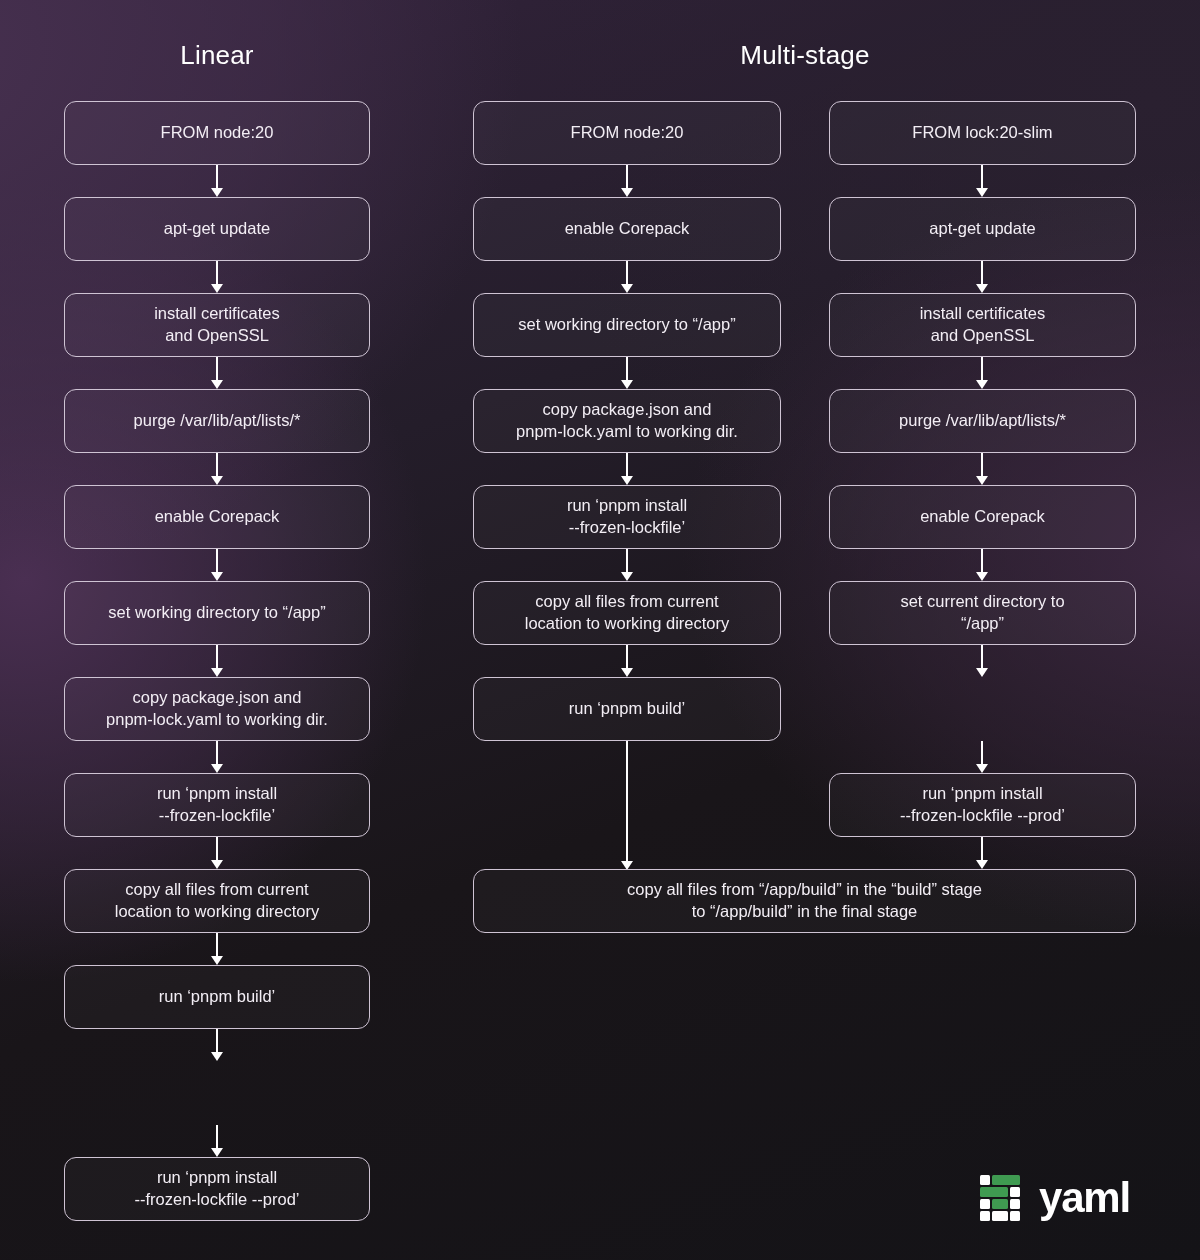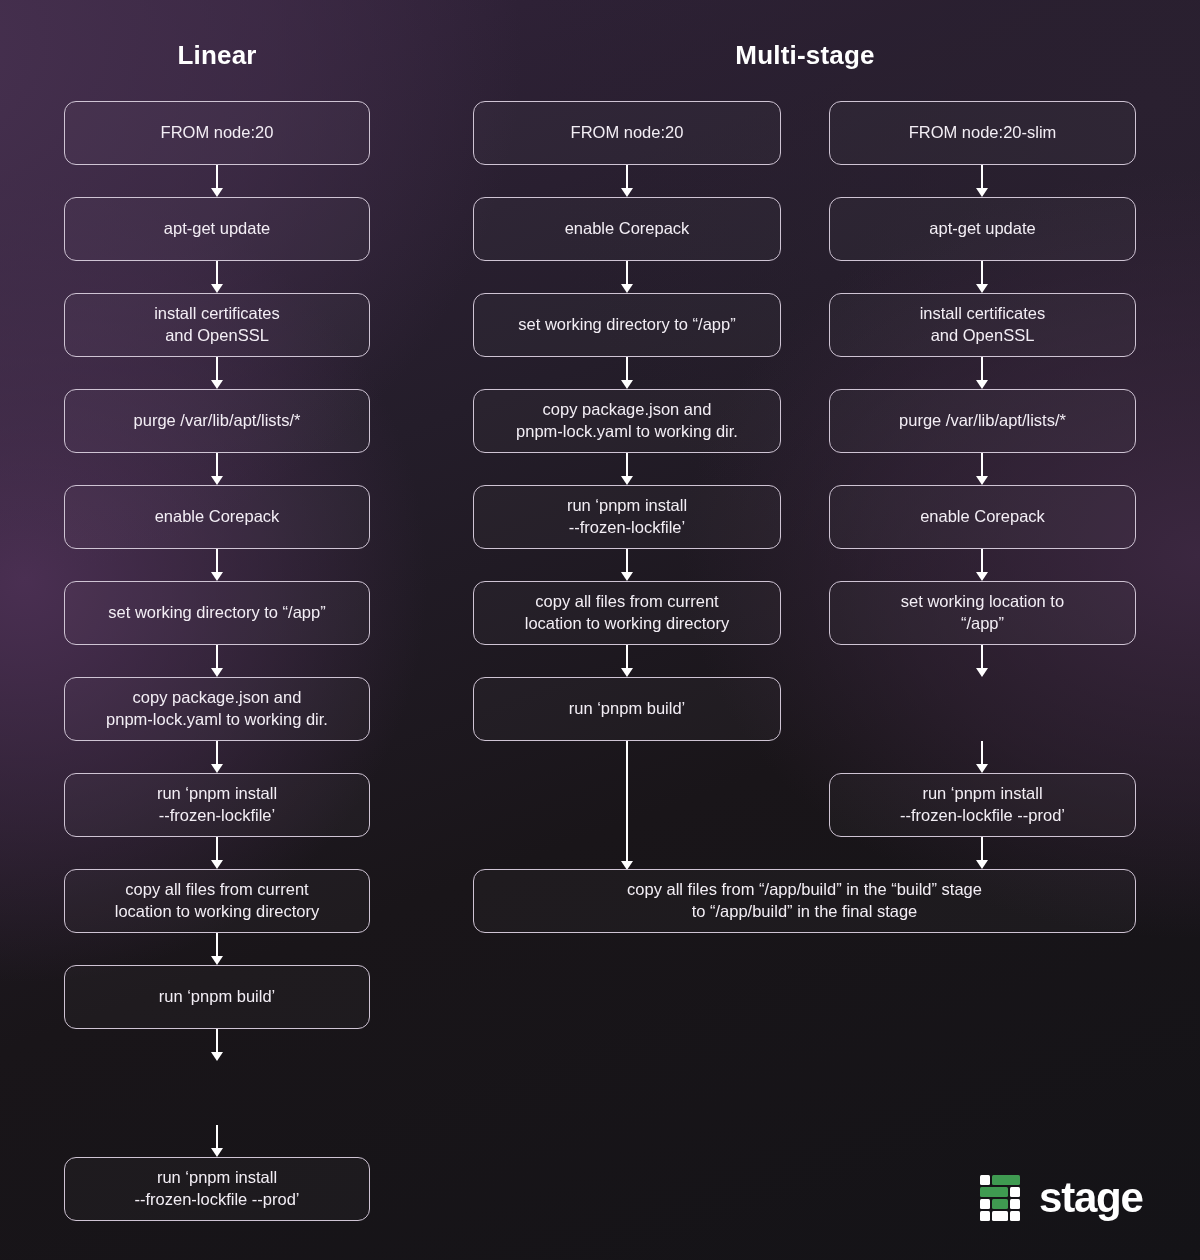--- a/index.html
+++ b/index.html
@@ -27,21 +27,21 @@
     inset: 0;
     width: 1200px;
     height: 1260px;
   }
 
   
   .col-title {
     position: absolute;
     color: #ffffff;
     font-size: 26px;
-    font-weight: bold;
+    font-weight: normal;
     letter-spacing: 0.2px;
     text-align: center;
     white-space: nowrap;
     transform: translateX(-50%);
   }
 
   
   .node {
     position: absolute;
     border: 1px solid #cfc4d4;
@@ -233,21 +233,21 @@
       <span class="head"></span>
     </div>
 
   <div class="node" style="left:473px; top:677px; width:308px; height:64px;">run ‘pnpm build’</div>
 
   <div class="arrow" style="left:627px; top:741px; width:14px; height:129px;">
       <span class="shaft" style="height:120px;"></span>
       <span class="head"></span>
     </div>
 
-  <div class="node" style="left:829px; top:101px; width:307px; height:64px;">FROM node:20-slim</div>
+  <div class="node" style="left:829px; top:101px; width:307px; height:64px;">FROM lock:20-slim</div>
   <div class="arrow" style="left:982px; top:165px; width:14px; height:32px;">
       <span class="shaft" style="height:23px;"></span>
       <span class="head"></span>
     </div>
 
   <div class="node" style="left:829px; top:197px; width:307px; height:64px;">apt-get update</div>
   <div class="arrow" style="left:982px; top:261px; width:14px; height:32px;">
       <span class="shaft" style="height:23px;"></span>
       <span class="head"></span>
     </div>
@@ -264,21 +264,21 @@
       <span class="shaft" style="height:23px;"></span>
       <span class="head"></span>
     </div>
 
   <div class="node" style="left:829px; top:485px; width:307px; height:64px;">enable Corepack</div>
   <div class="arrow" style="left:982px; top:549px; width:14px; height:32px;">
       <span class="shaft" style="height:23px;"></span>
       <span class="head"></span>
     </div>
 
-  <div class="node" style="left:829px; top:581px; width:307px; height:64px;">set working location to
+  <div class="node" style="left:829px; top:581px; width:307px; height:64px;">set current directory to
 “/app”</div>
   <div class="arrow" style="left:982px; top:645px; width:14px; height:32px;">
       <span class="shaft" style="height:23px;"></span>
       <span class="head"></span>
     </div>
 
   <div class="arrow" style="left:982px; top:741px; width:14px; height:32px;">
       <span class="shaft" style="height:23px;"></span>
       <span class="head"></span>
     </div>
@@ -299,16 +299,16 @@
       <i class="lm-g" style="grid-area:1/3/3/8"></i>
       <i class="lm-g" style="grid-area:3/1/5/6"></i>
       <i class="lm-w" style="grid-area:3/6/5/8"></i>
       <i class="lm-w" style="grid-area:5/1/7/3"></i>
       <i class="lm-g" style="grid-area:5/3/7/6"></i>
       <i class="lm-w" style="grid-area:5/6/7/8"></i>
       <i class="lm-w" style="grid-area:7/1/9/3"></i>
       <i class="lm-w" style="grid-area:7/3/9/6"></i>
       <i class="lm-w" style="grid-area:7/6/9/8"></i>
     </span>
-    <span class="logo-word">stage</span>
+    <span class="logo-word">yaml</span>
   </div>
 
 </div>
 
 </body></html>

